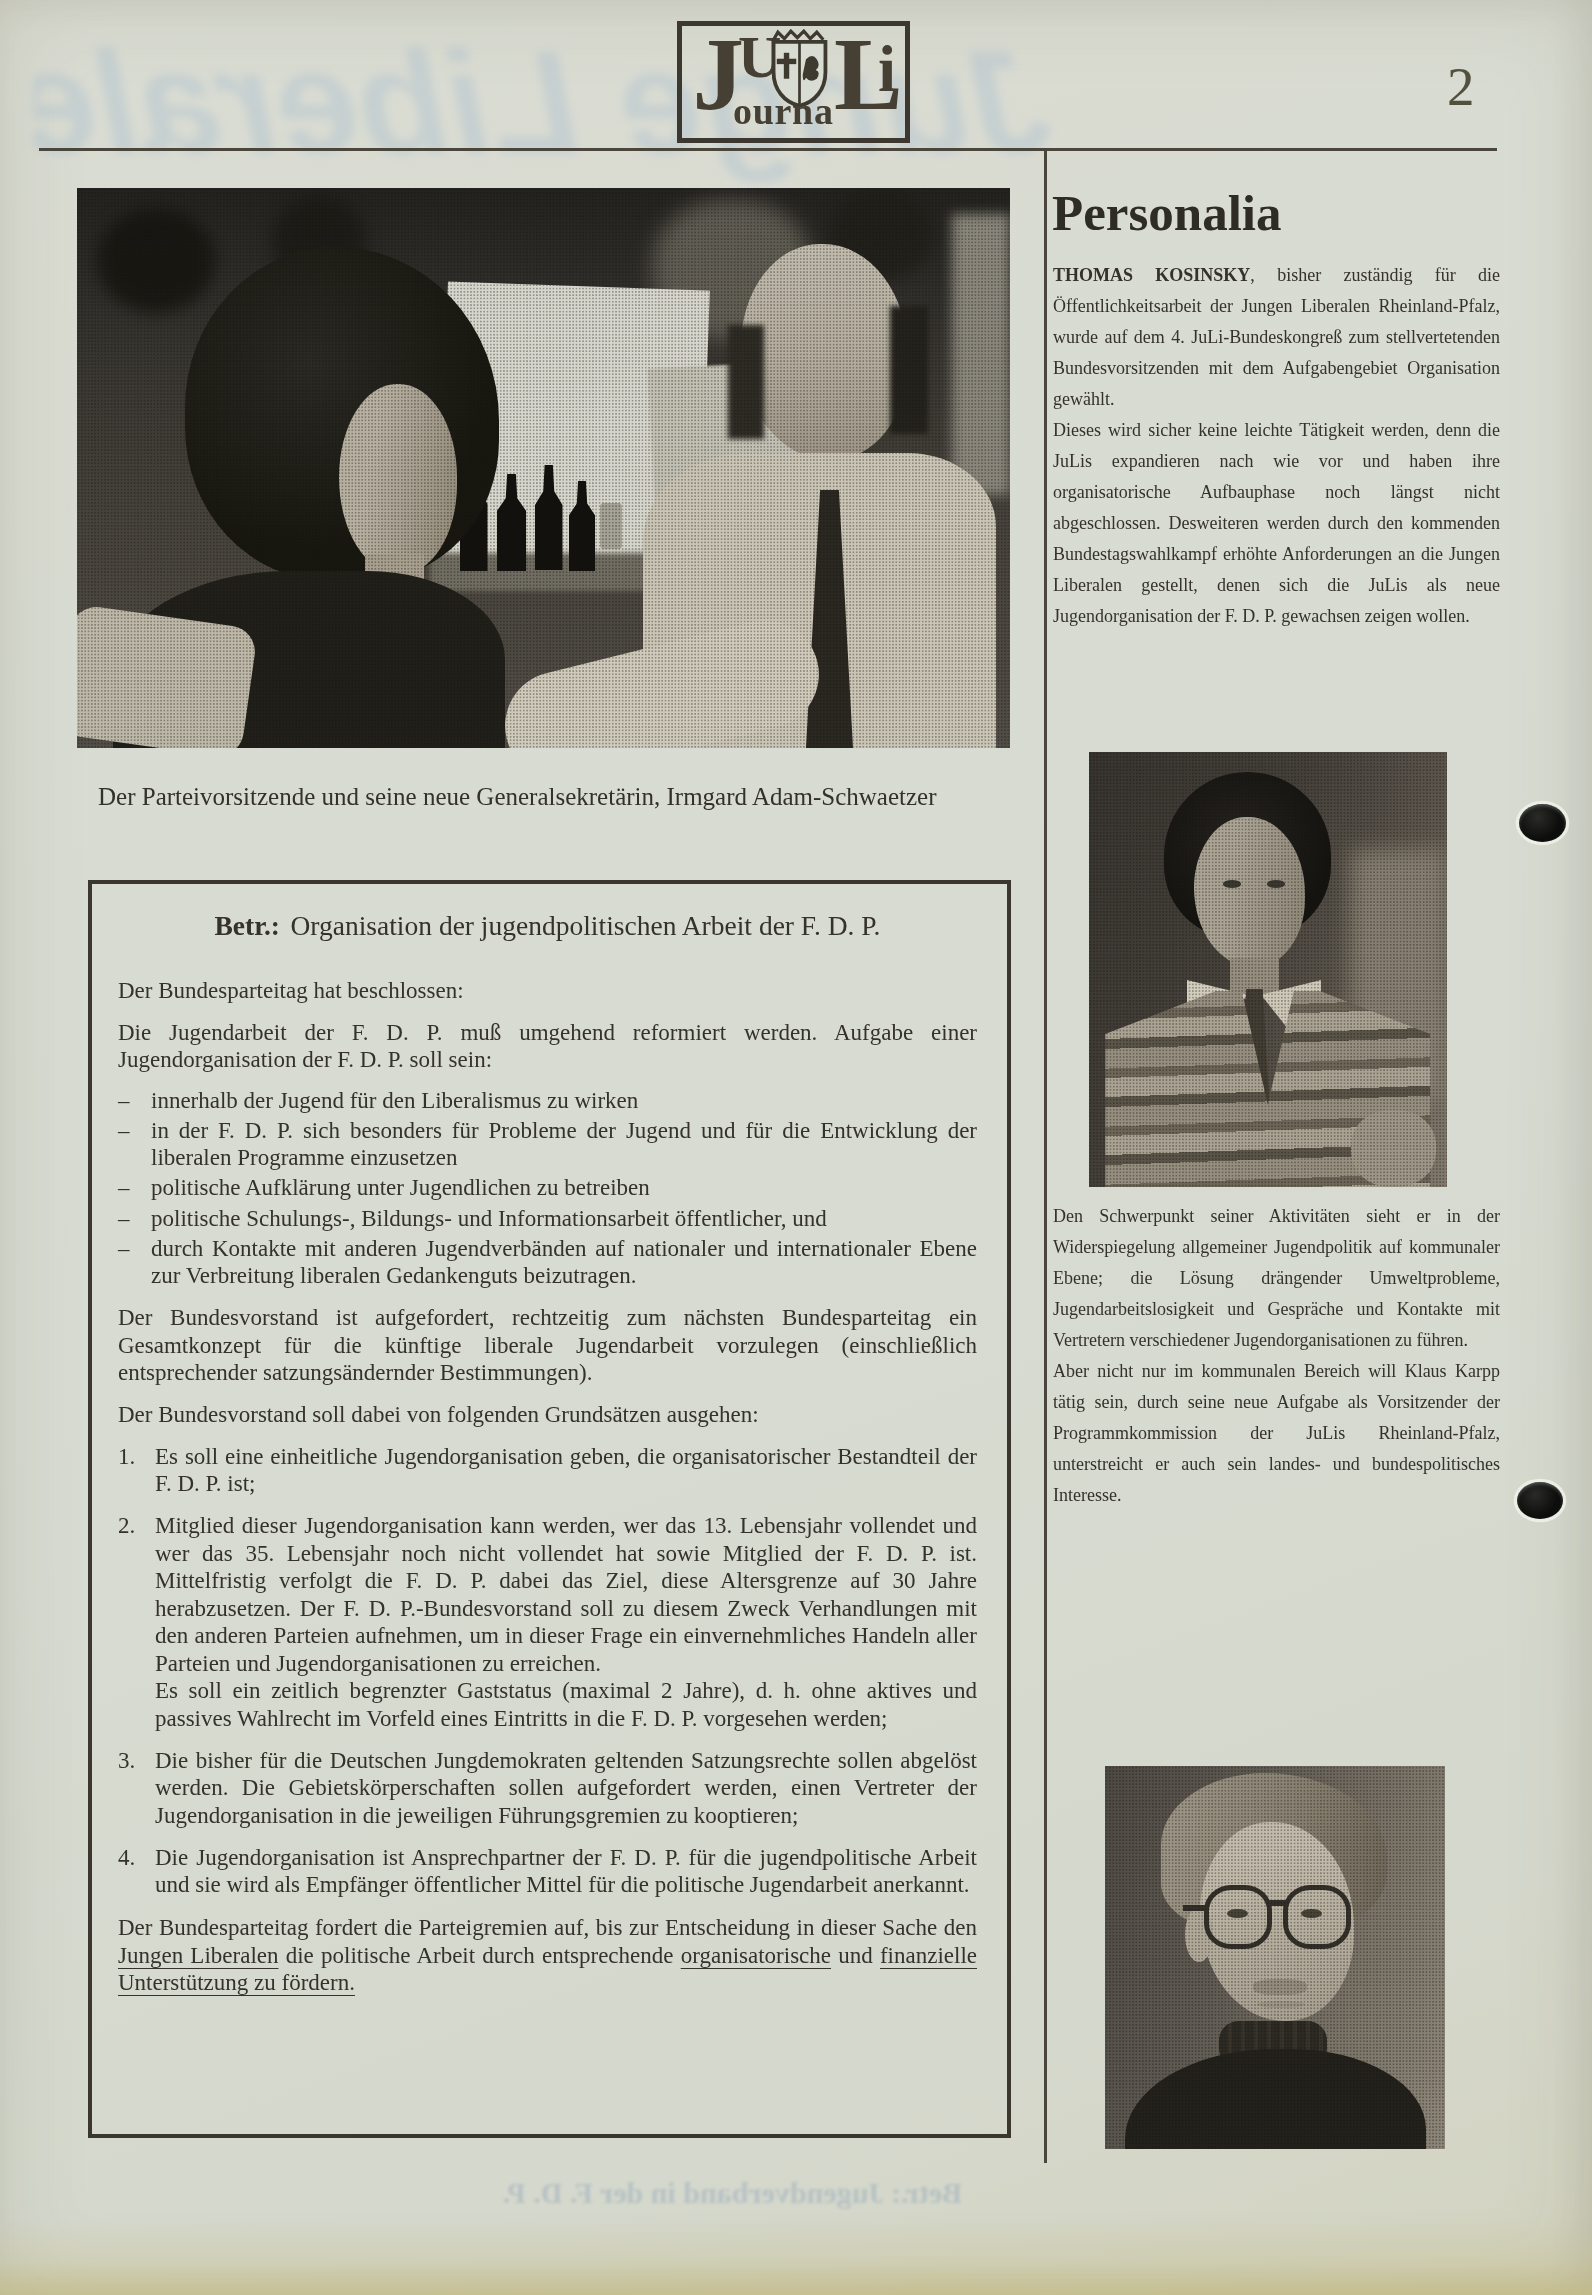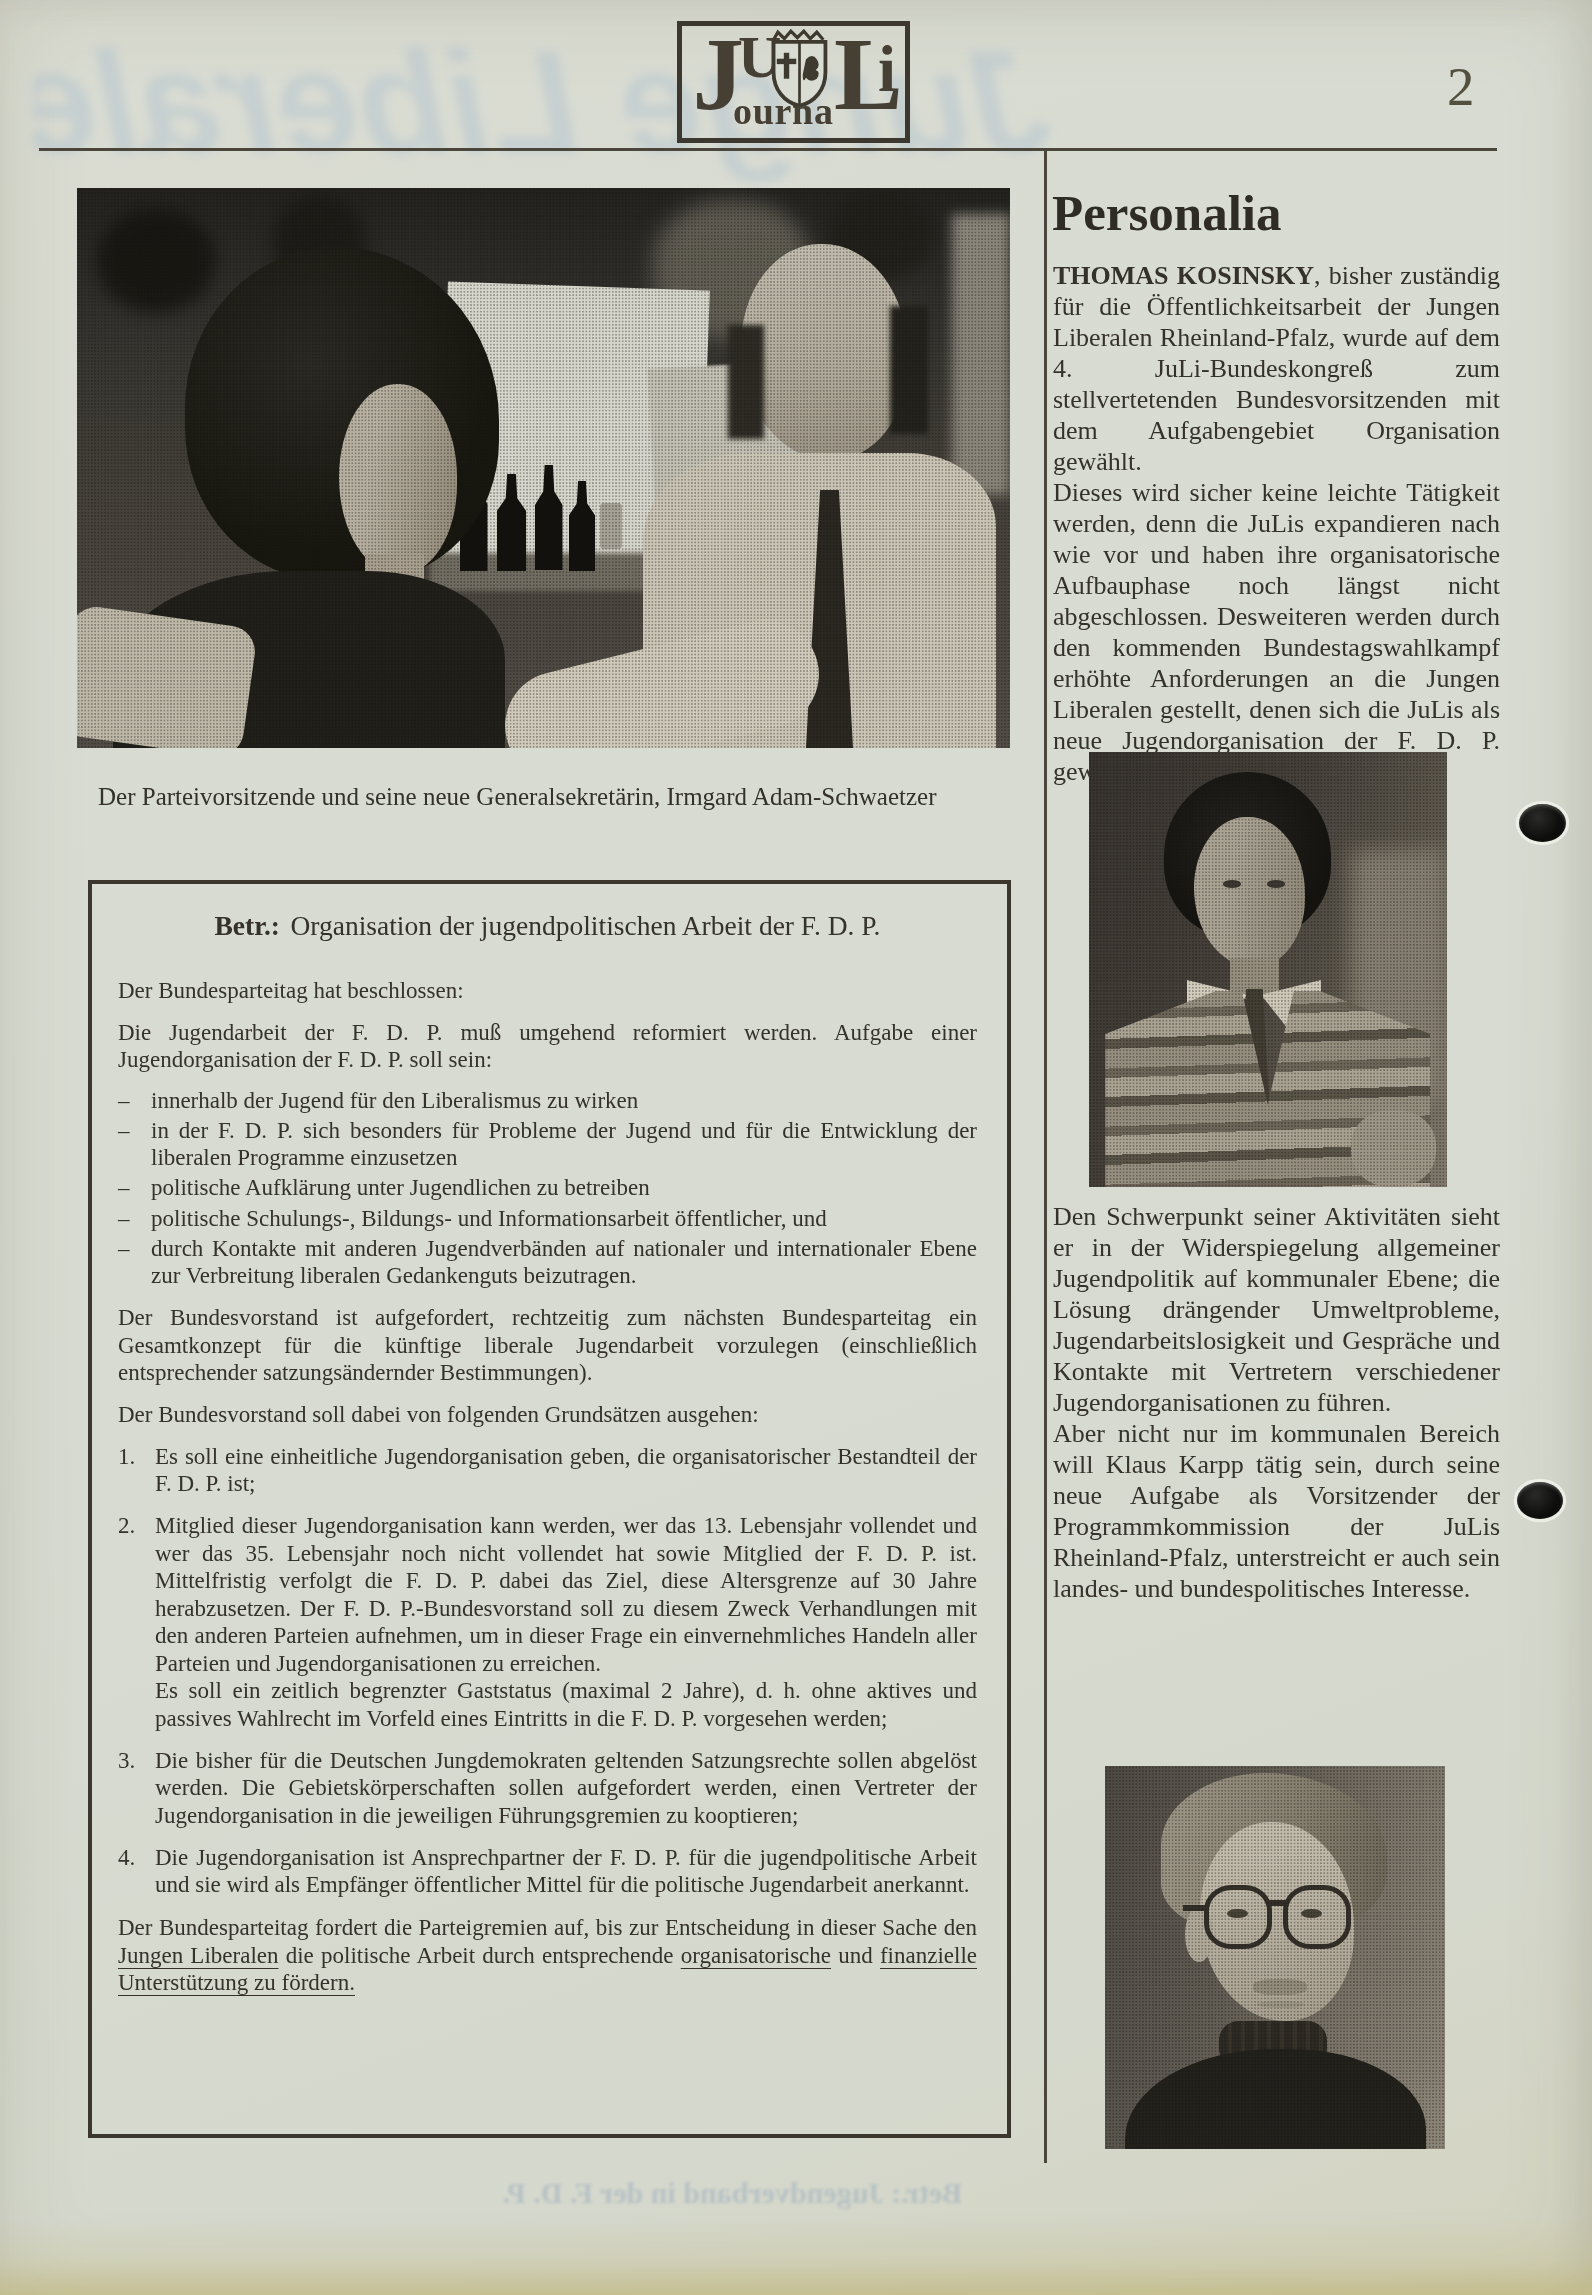--- a/index.html
+++ b/index.html
@@ -152,21 +152,21 @@
   .li-row{display:flex;margin-top:2.6px;}
   .li-row .marker{width:33px;flex:none;}
   .li-row .num{width:37px;flex:none;}
   .li-row .li-text{flex:1;text-align:justify;white-space:pre-line;}
   .nlist .li-row{margin-top:14.4px;}
   .closing{margin-top:15.7px;}
   .u{text-decoration:underline;text-decoration-thickness:1.3px;text-underline-offset:5.2px;}
 
   
   .personalia-heading{left:1052px;top:188px;font-size:51px;font-weight:bold;line-height:1;color:#2f2c25;}
-  .rcol{position:absolute;width:447px;font-size:26px;line-height:31px;text-align:justify;hyphens:auto;}
+  .rcol{position:absolute;width:447px;font-size:18px;line-height:31px;text-align:justify;hyphens:auto;}
   .rcol p{margin:0;}
   .rcol-1{left:1053px;top:260px;}
   .rcol-2{left:1053px;top:1201px;}
 
   
   .punch-hole{
     border-radius:50%;
     background:radial-gradient(circle at 40% 35%,#2a2a28 0%,#0d0d0c 60%);
     box-shadow:0 0 0 3.3px rgba(240,242,234,.85), inset 0 2px 3.3px rgba(255,255,255,.25);
   }

